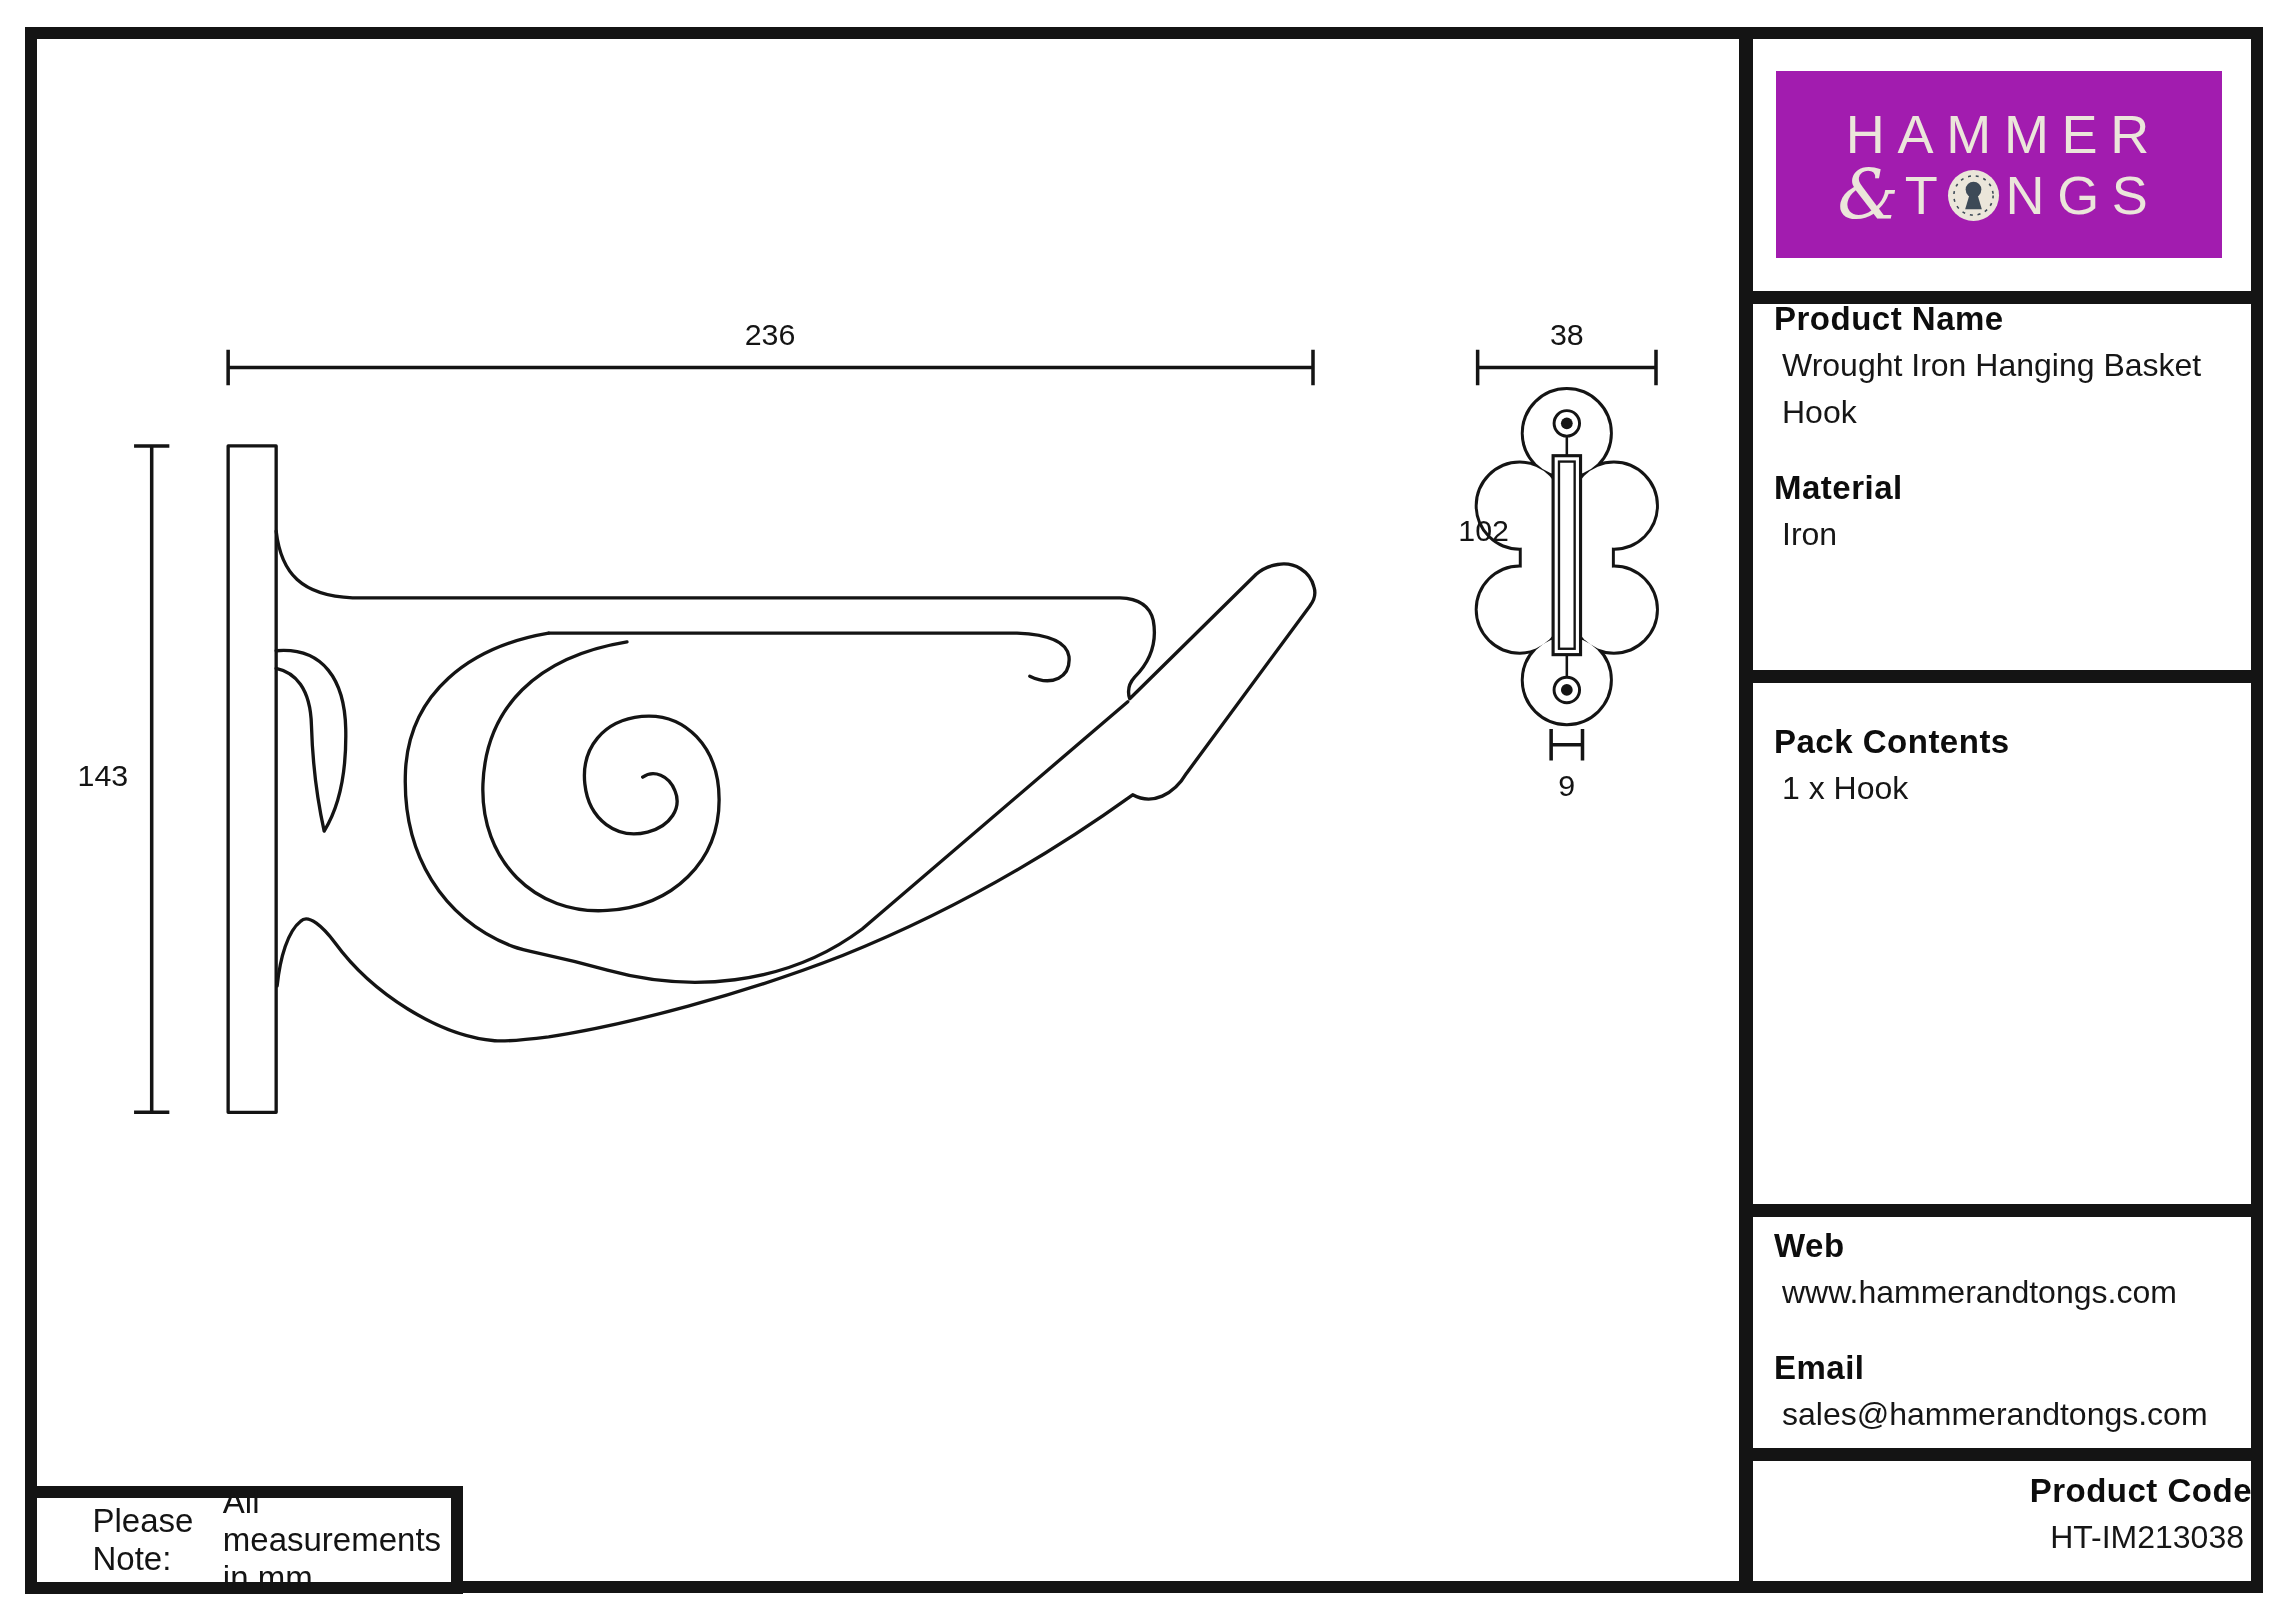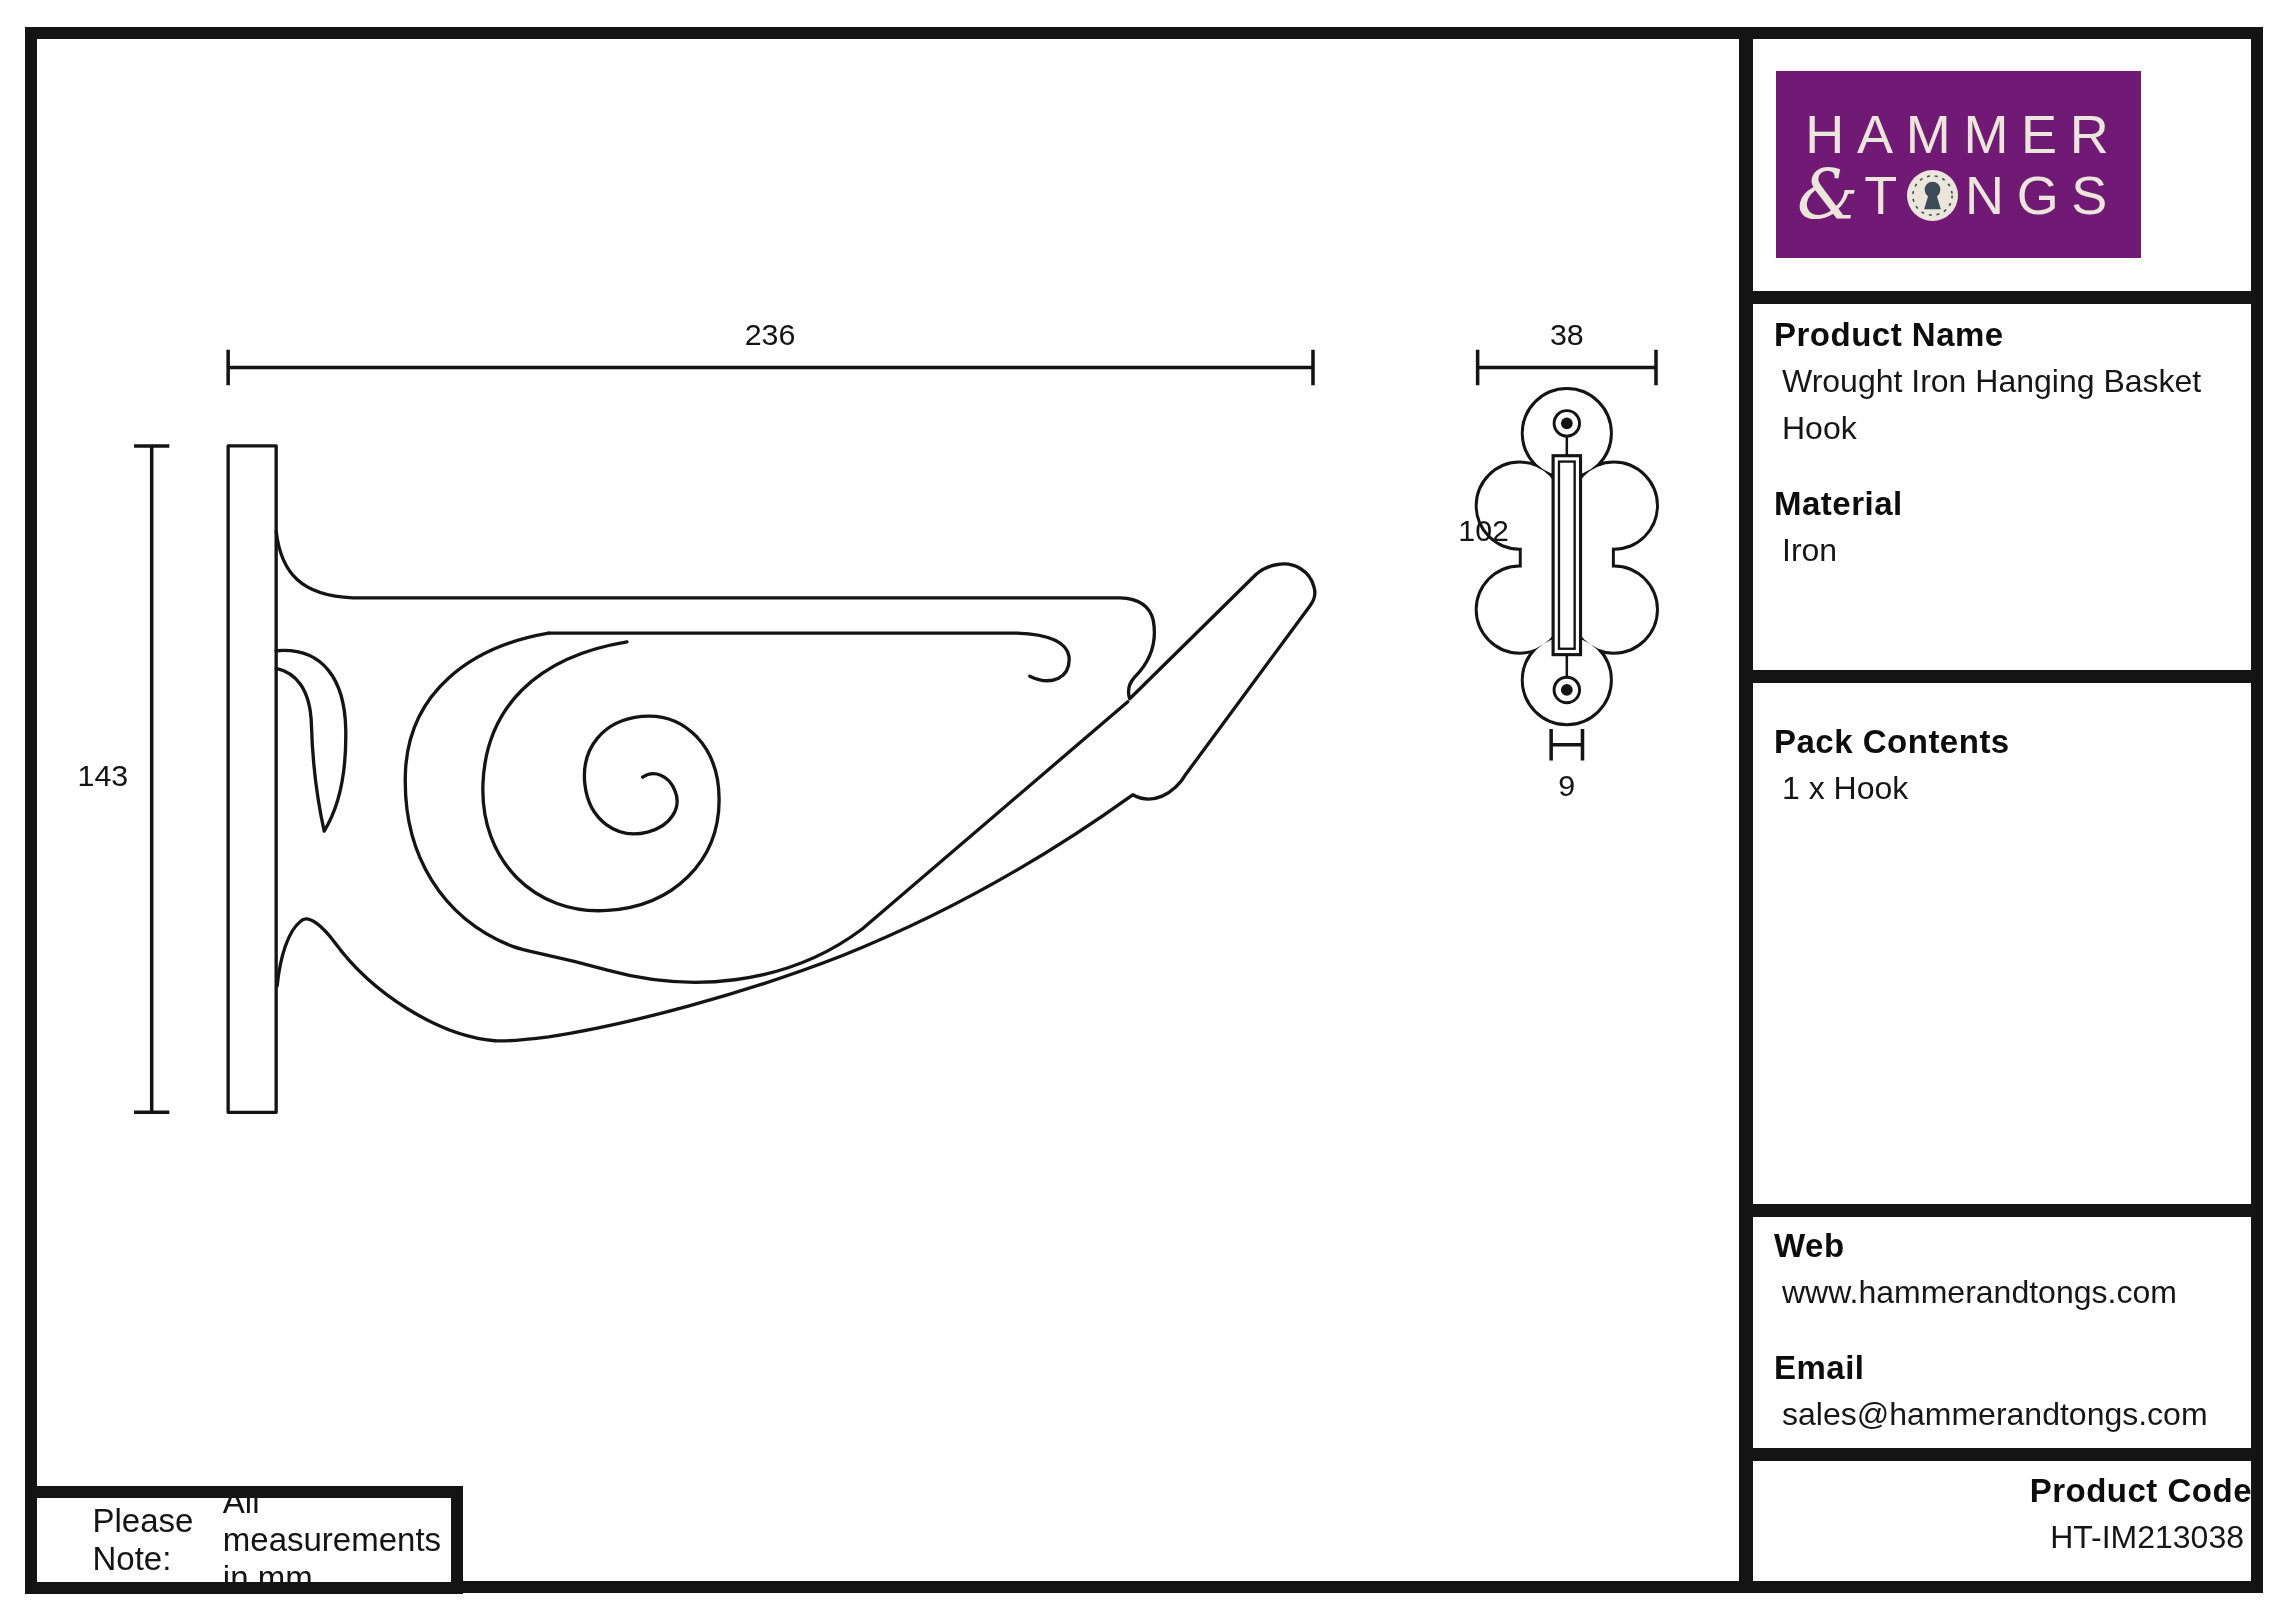--- a/index.html
+++ b/index.html
@@ -17,41 +17,41 @@
   }
   .vdivider {
     position:absolute; left:1739px; top:27.4px; width:13.7px; height:1566px;
     background:#141414;
   }
   .hdivider { position:absolute; left:1739px; width:523px; height:12.7px; background:#141414; }
   #div1 { top:291px; } #div2 { top:670px; } #div3 { top:1204px; } #div4 { top:1448px; }
 
   
   .logo-box {
-    position:absolute; left:1776px; top:71px; width:365px; height:187px;
-    background:#701a75; display:flex; flex-direction:column;
+    position:absolute; left:1776px; top:71px; width:446px; height:187px;
+    background:#a21caf; display:flex; flex-direction:column;
     align-items:center; justify-content:center;
   }
   .logo-line1 {
     color:#EBE6DA; font-size:54px; letter-spacing:12.7px; font-weight:400;
     line-height:61px; margin-left:9.8px;
   }
   .logo-line2 {
     display:flex; align-items:center; justify-content:center; line-height:61px;
   }
   .logo-amp {
     font-family:"DejaVu Serif","Liberation Serif",serif; font-style:italic;
     color:#EBE6DA; font-size:69px; margin-right:5.9px; line-height:59px;
   }
   .logo-caps { color:#EBE6DA; font-size:54px; letter-spacing:12.7px; font-weight:400; }
   .keyhole { margin:0 5.9px 0 -3.9px; display:block; }
 
   
   .panel { position:absolute; left:1774px; width:478px; }
-  #panel-info { top:316px; }
+  #panel-info { top:300px; }
   #panel-pack { top:723px; }
   #panel-web  { top:1227px; }
   #panel-code { top:1472px;text-align:right; }
   .panel h3 { margin:0 0 3.9px 0; font-size:33px; font-weight:700; letter-spacing:0.5px; color:#0d0d0d; }
   .panel p  { margin:8px; font-size:32px; font-weight:400; line-height:39px; color:#161616; }
   .group { margin-bottom:37px; }
   .group:last-child { margin-bottom:0; }
 
   
   .note-box {

